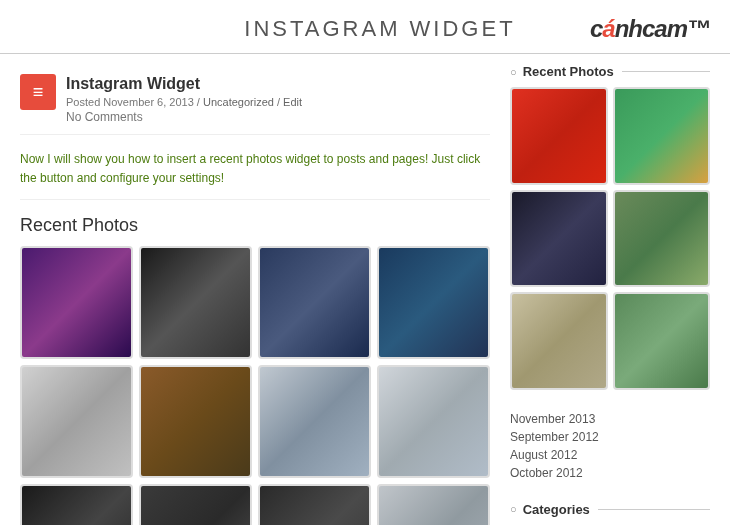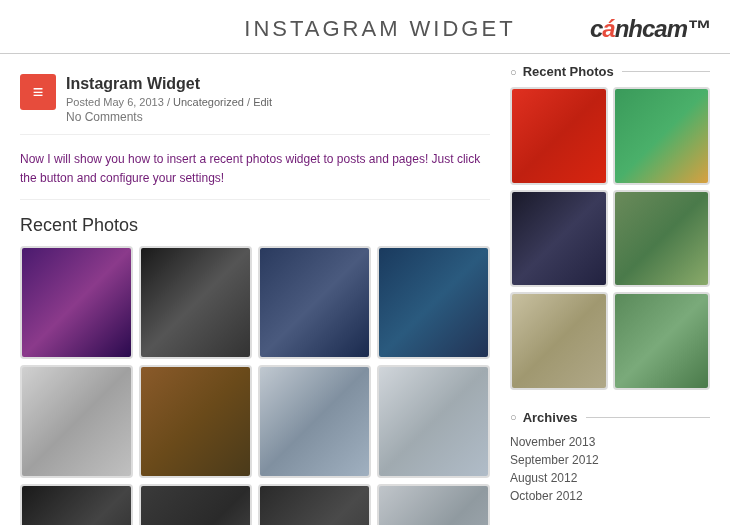--- a/index.html
+++ b/index.html
@@ -85,21 +85,21 @@
       font-size: 12px;
       color: #777;
       margin-top: 2px;
     }
 
     
     .post-body {
       padding: 15px 0 10px;
       border-bottom: 1px solid #eee;
       font-size: 12px;
-      color: #701a75;
+      color: #4d7c0f;
       line-height: 1.6;
     }
 
     
     .section-title {
       font-size: 18px;
       font-weight: normal;
       color: #333;
       margin: 15px 0 10px;
     }
@@ -211,21 +211,21 @@
 
   <div class="main">
 
     <div class="post-header">
       <div class="post-icon">
         <span>≡</span>
       </div>
       <div>
         <div class="post-title-text">Instagram Widget</div>
         <div class="post-meta">
-          <span>Posted May 6, 2013</span>
+          <span>Posted November 6, 2013</span>
           / <a>Uncategorized</a>
           / <a>Edit</a>
         </div>
         <div class="post-comments">No Comments</div>
       </div>
     </div>
 
     <div class="post-body">Now I will show you how to insert a recent photos widget to posts and pages! Just click the button and configure your settings!</div>
 
     <h2 class="section-title">Recent Photos</h2>
@@ -255,21 +255,20 @@
         <div class="sidebar-thumb sp1"></div>
         <div class="sidebar-thumb sp2"></div>
         <div class="sidebar-thumb sp3"></div>
         <div class="sidebar-thumb sp4"></div>
         <div class="sidebar-thumb sp5"></div>
         <div class="sidebar-thumb sp6"></div>
       </div>
     </div>
 
     <div class="sidebar-section">
-      <div class="sidebar-section-title">Archives</div>
       <ul class="archive-list">
         <li>November 2013</li>
         <li>September 2012</li>
         <li>August 2012</li>
         <li>October 2012</li>
       </ul>
     </div>
 
     <div class="sidebar-section">
       <div class="sidebar-section-title">Categories</div>

